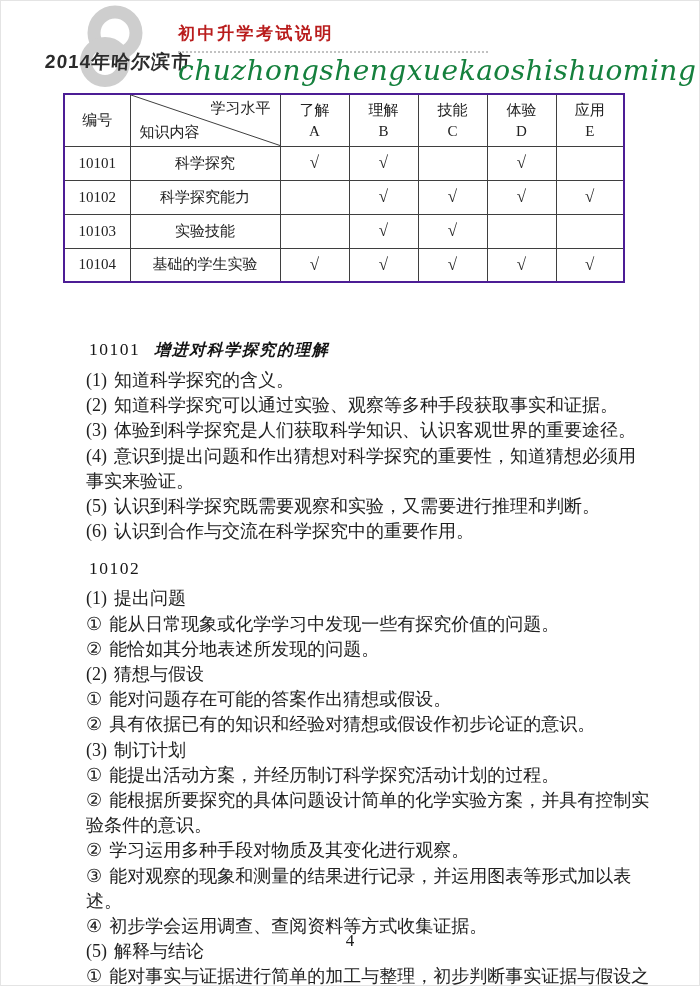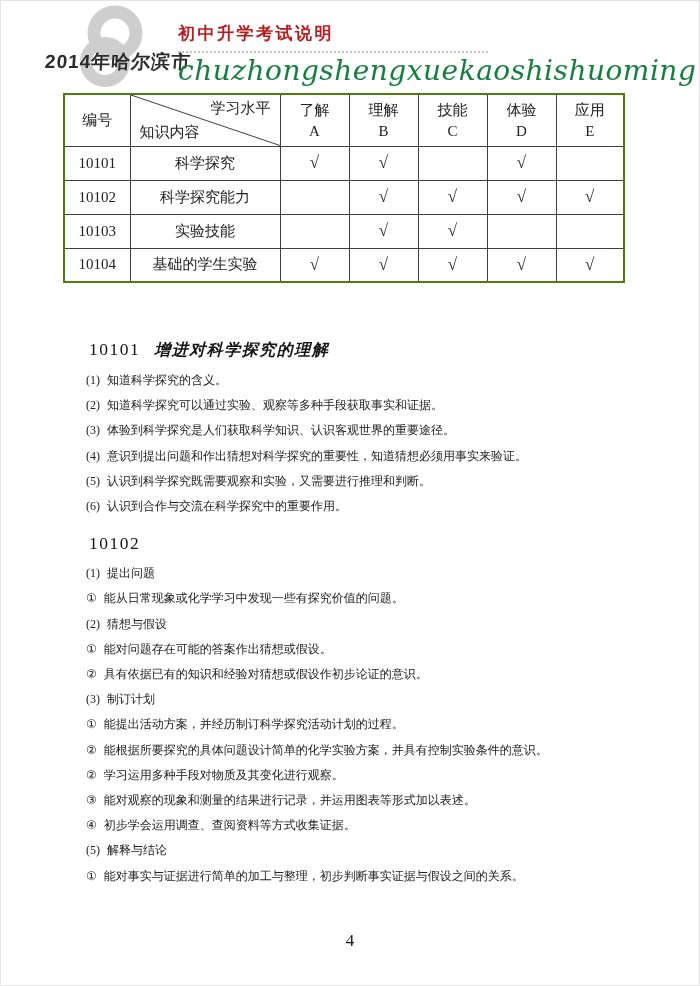--- a/index.html
+++ b/index.html
@@ -34,21 +34,21 @@
     margin-top:1px; font-size:28px; font-style:italic;
     color:#15803d; letter-spacing:0.5px;
     font-family:"DejaVu Serif","Liberation Serif",serif;
     white-space:nowrap;
   }
 
   
   .exam-table {
     position:absolute; left:62px; top:92px;
     border-collapse:collapse; table-layout:fixed;
-    border:2px solid #4d7c0f;
+    border:2px solid #4c1d95;
     font-size:15px; color:#222;
   }
   .exam-table th, .exam-table td {
     border:1px solid #3f3f3f; text-align:center; vertical-align:middle;
     font-weight:normal; padding:0; overflow:hidden;
   }
   .exam-table thead tr { height:52px; }
   .exam-table tbody tr { height:34px; }
   .level-name { line-height:22px; }
   .level-code { line-height:20px; }
@@ -63,21 +63,21 @@
   .section-heading {
     margin:12px 50px 6px 88px;
     display:flex; align-items:baseline; gap:14px; line-height:24px;
   }
   .section-id { font-size:17.5px; letter-spacing:1.5px; color:#151515; }
   .section-title {
     font-size:16px; font-weight:bold; font-style:italic;
     letter-spacing:1.5px; color:#151515;margin-top:43px;
   }
   .item {
-    margin:0 48px 0 85px; line-height:25.2px; font-size:12px; color:#212121;font-family:Liberation Serif, serif;
+    margin:0 48px 0 85px; line-height:25.2px; font-size:18px; color:#212121;font-family:Liberation Serif, serif;
   }
   .item-marker { margin-right:7px; }
 
   .page-number {
     position:absolute; top:930px; left:0; width:100%;
     text-align:center; font-size:17px; color:#1a1a1a;
   }
 </style>
 </head>
 <body>
@@ -192,20 +192,21 @@
         <div class="item"><span class="item-marker">(4)</span><span>意识到提出问题和作出猜想对科学探究的重要性，知道猜想必须用事实来验证。</span></div>
         <div class="item"><span class="item-marker">(5)</span><span>认识到科学探究既需要观察和实验，又需要进行推理和判断。</span></div>
         <div class="item"><span class="item-marker">(6)</span><span>认识到合作与交流在科学探究中的重要作用。</span></div>
       </div>
       <div class="section">
         <div class="section-heading">
           <span class="section-id">10102</span>
         </div>
         <div class="item"><span class="item-marker">(1)</span><span>提出问题</span></div>
         <div class="item"><span class="item-marker">①</span><span>能从日常现象或化学学习中发现一些有探究价值的问题。</span></div>
+        <div class="item"><span class="item-marker">②</span><span>能恰如其分地表述所发现的问题。</span></div>
         <div class="item"><span class="item-marker">(2)</span><span>猜想与假设</span></div>
         <div class="item"><span class="item-marker">①</span><span>能对问题存在可能的答案作出猜想或假设。</span></div>
         <div class="item"><span class="item-marker">②</span><span>具有依据已有的知识和经验对猜想或假设作初步论证的意识。</span></div>
         <div class="item"><span class="item-marker">(3)</span><span>制订计划</span></div>
         <div class="item"><span class="item-marker">①</span><span>能提出活动方案，并经历制订科学探究活动计划的过程。</span></div>
         <div class="item"><span class="item-marker">②</span><span>能根据所要探究的具体问题设计简单的化学实验方案，并具有控制实验条件的意识。</span></div>
         <div class="item"><span class="item-marker">②</span><span>学习运用多种手段对物质及其变化进行观察。</span></div>
         <div class="item"><span class="item-marker">③</span><span>能对观察的现象和测量的结果进行记录，并运用图表等形式加以表述。</span></div>
         <div class="item"><span class="item-marker">④</span><span>初步学会运用调查、查阅资料等方式收集证据。</span></div>
         <div class="item"><span class="item-marker">(5)</span><span>解释与结论</span></div>

